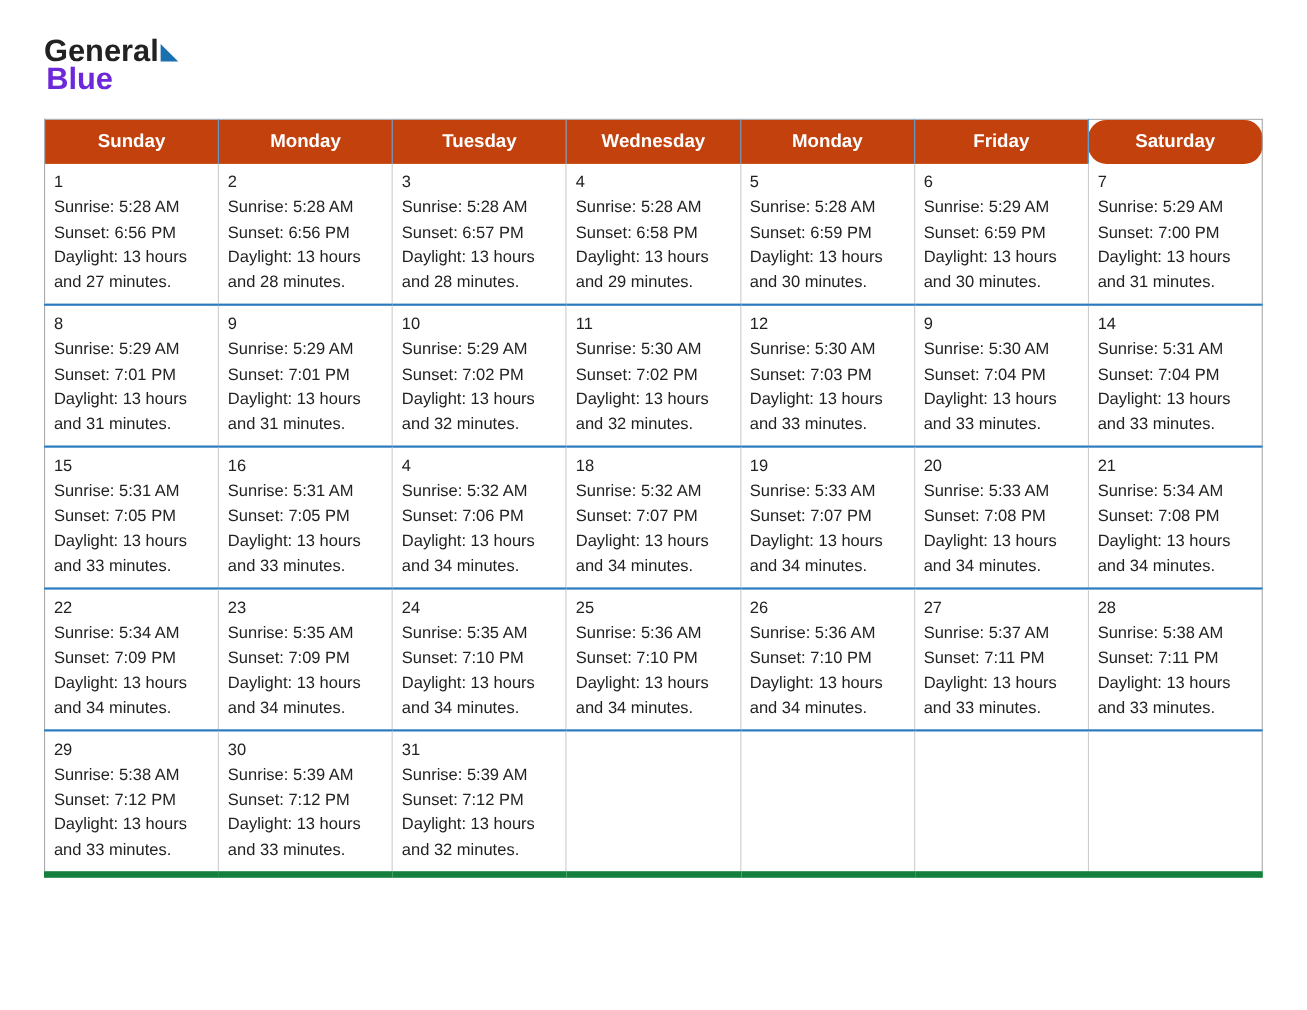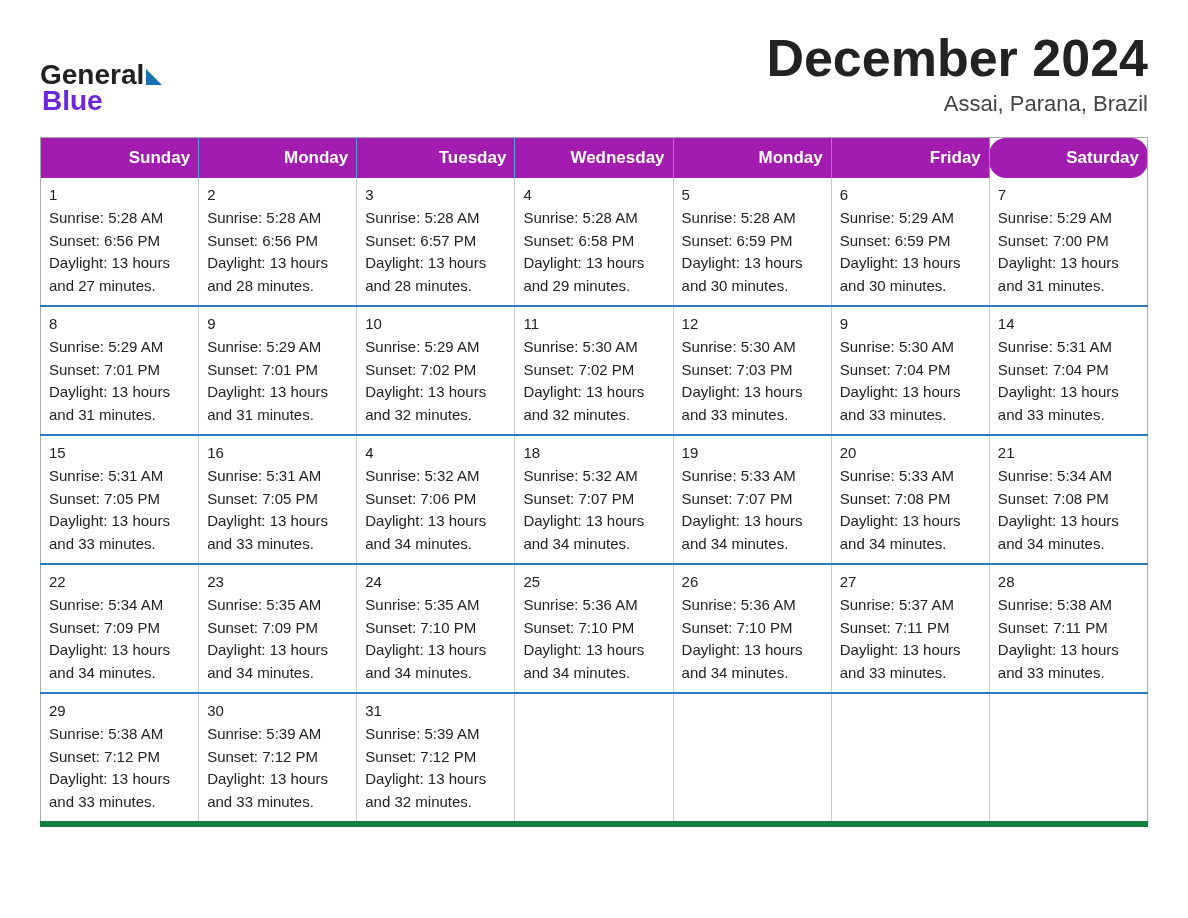--- a/index.html
+++ b/index.html
@@ -6,21 +6,21 @@
     body {
       font-family: Arial, Helvetica, sans-serif;
       background: #fff;
       padding: 30px 40px;
       width: 1188px;
       min-height: 918px;
     }
     .header-row {
       display: flex;
       justify-content: space-between;
-      align-items: flex-end;
+      align-items: center;
       margin-bottom: 20px;
     }
     .title-container {
       text-align: right;
     }
     .month-title {
       font-size: 52px;
       font-weight: bold;
       color: #222;
       line-height: 1.1;
@@ -29,26 +29,26 @@
       font-size: 22px;
       color: #444;
       margin-top: 4px;
     }
     .calendar-table {
       width: 100%;
       border-collapse: collapse;
       border: 1px solid #aaa;
     }
     .calendar-table th {
-      background-color: #a21caf;
+      background-color: #c2410c;
       color: #fff;
       font-size: 17px;
       font-weight: bold;
       padding: 10px 8px;
-      text-align: right;
+      text-align: center;
       border-right: 1px solid #5a9fd4;
     }
     .calendar-table th:last-child {
       border-right: none;
       border-radius: 17px;
     }
     .calendar-table td {
       vertical-align: top;
       padding: 8px 8px;
       border-right: 1px solid #ccc;
@@ -113,24 +113,20 @@
 </head>
 <body>
 
 <div class="header-row">
   <div class="logo-wrapper">
     <div class="logo-line1">
       <span>General</span>
         <span class="arrow-icon"></span>
     </div>
     <div class="logo-line2">Blue</div>
-  </div>
-  <div class="title-container">
-    <div class="month-title">December 2024</div>
-    <div class="location-title">Assai, Parana, Brazil</div>
   </div>
 </div>
 
 <table class="calendar-table">
   <thead>
     <tr>
     <th>Sunday</th>
         <th>Monday</th>
         <th>Tuesday</th>
         <th>Wednesday</th>

